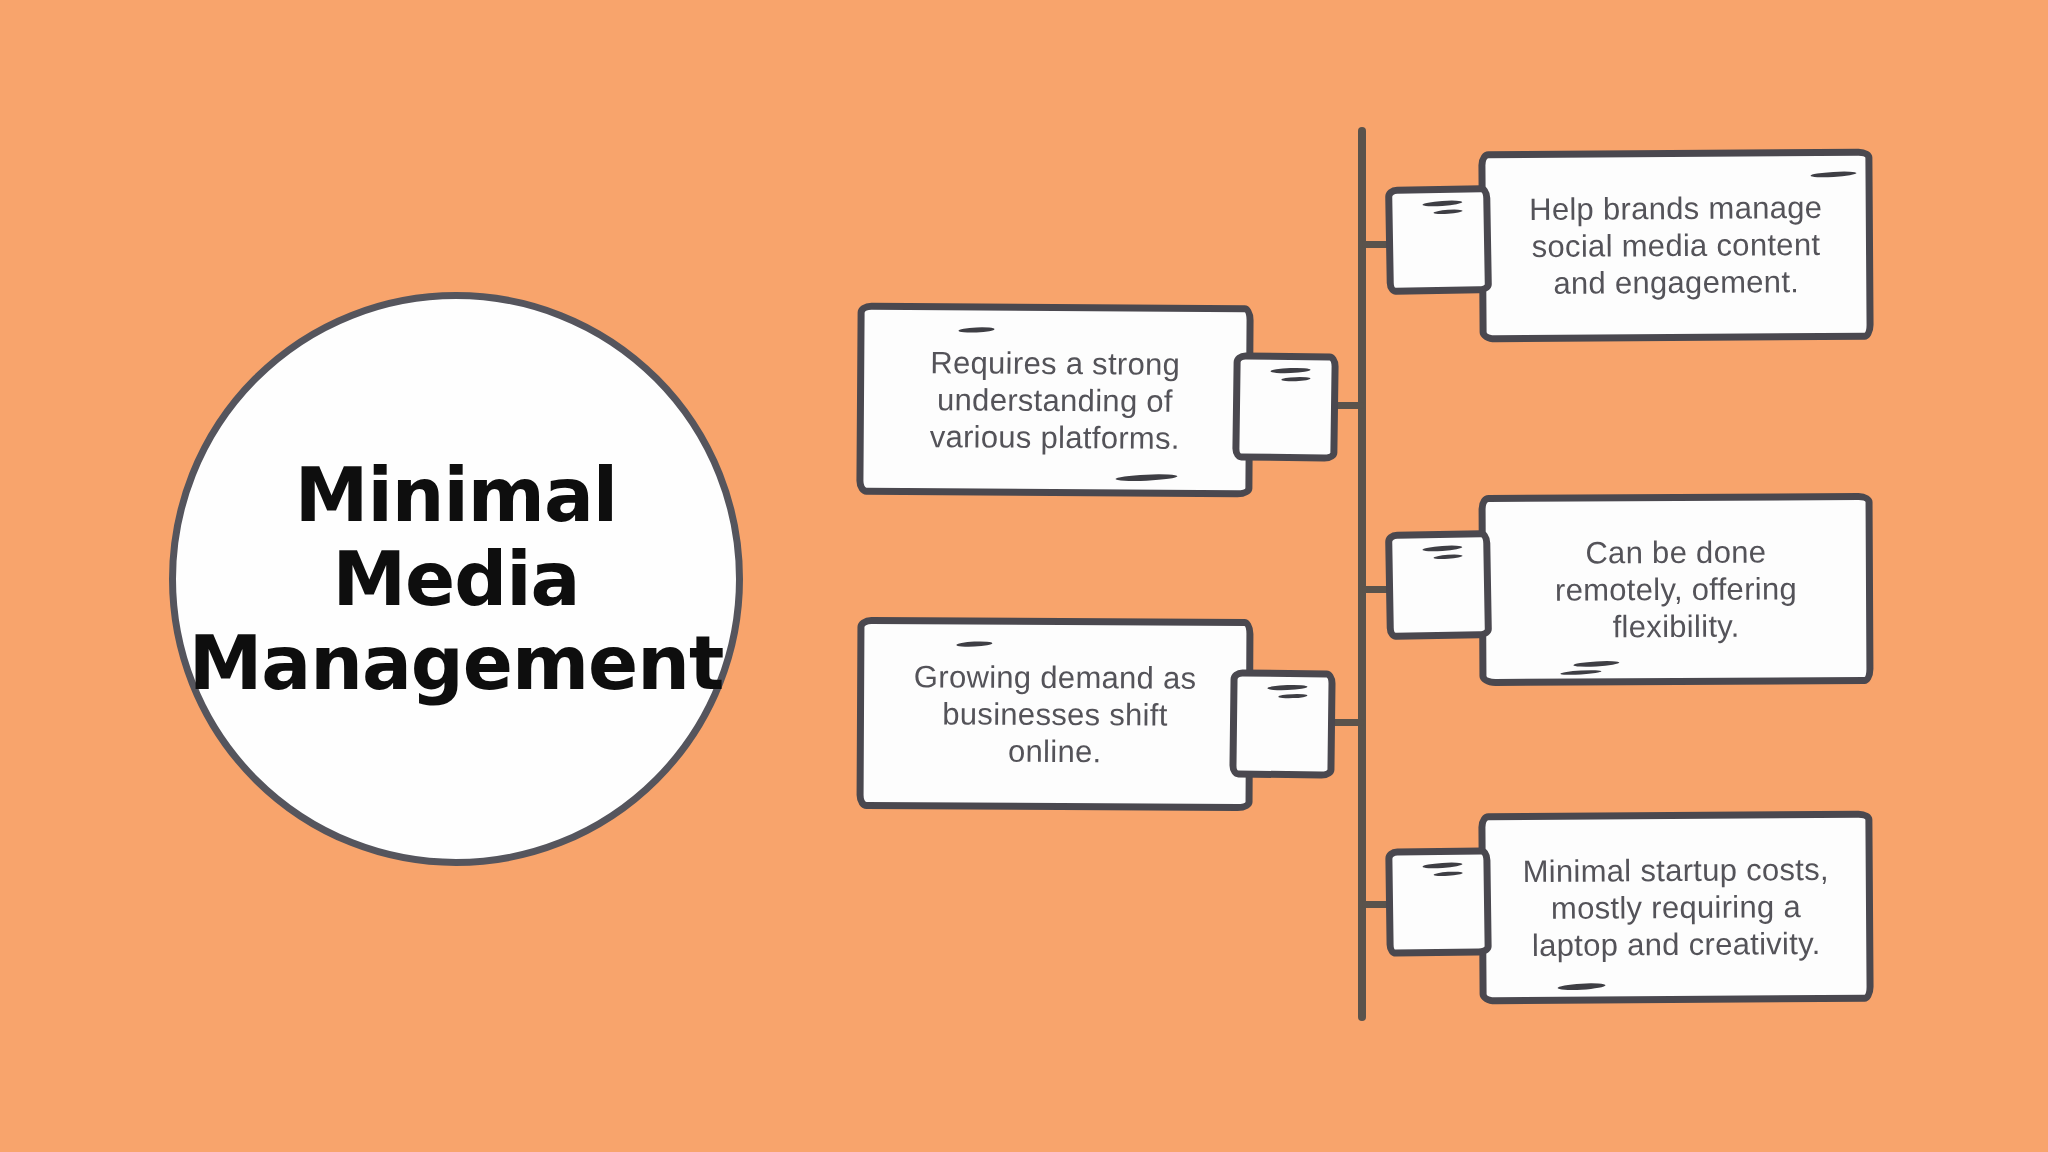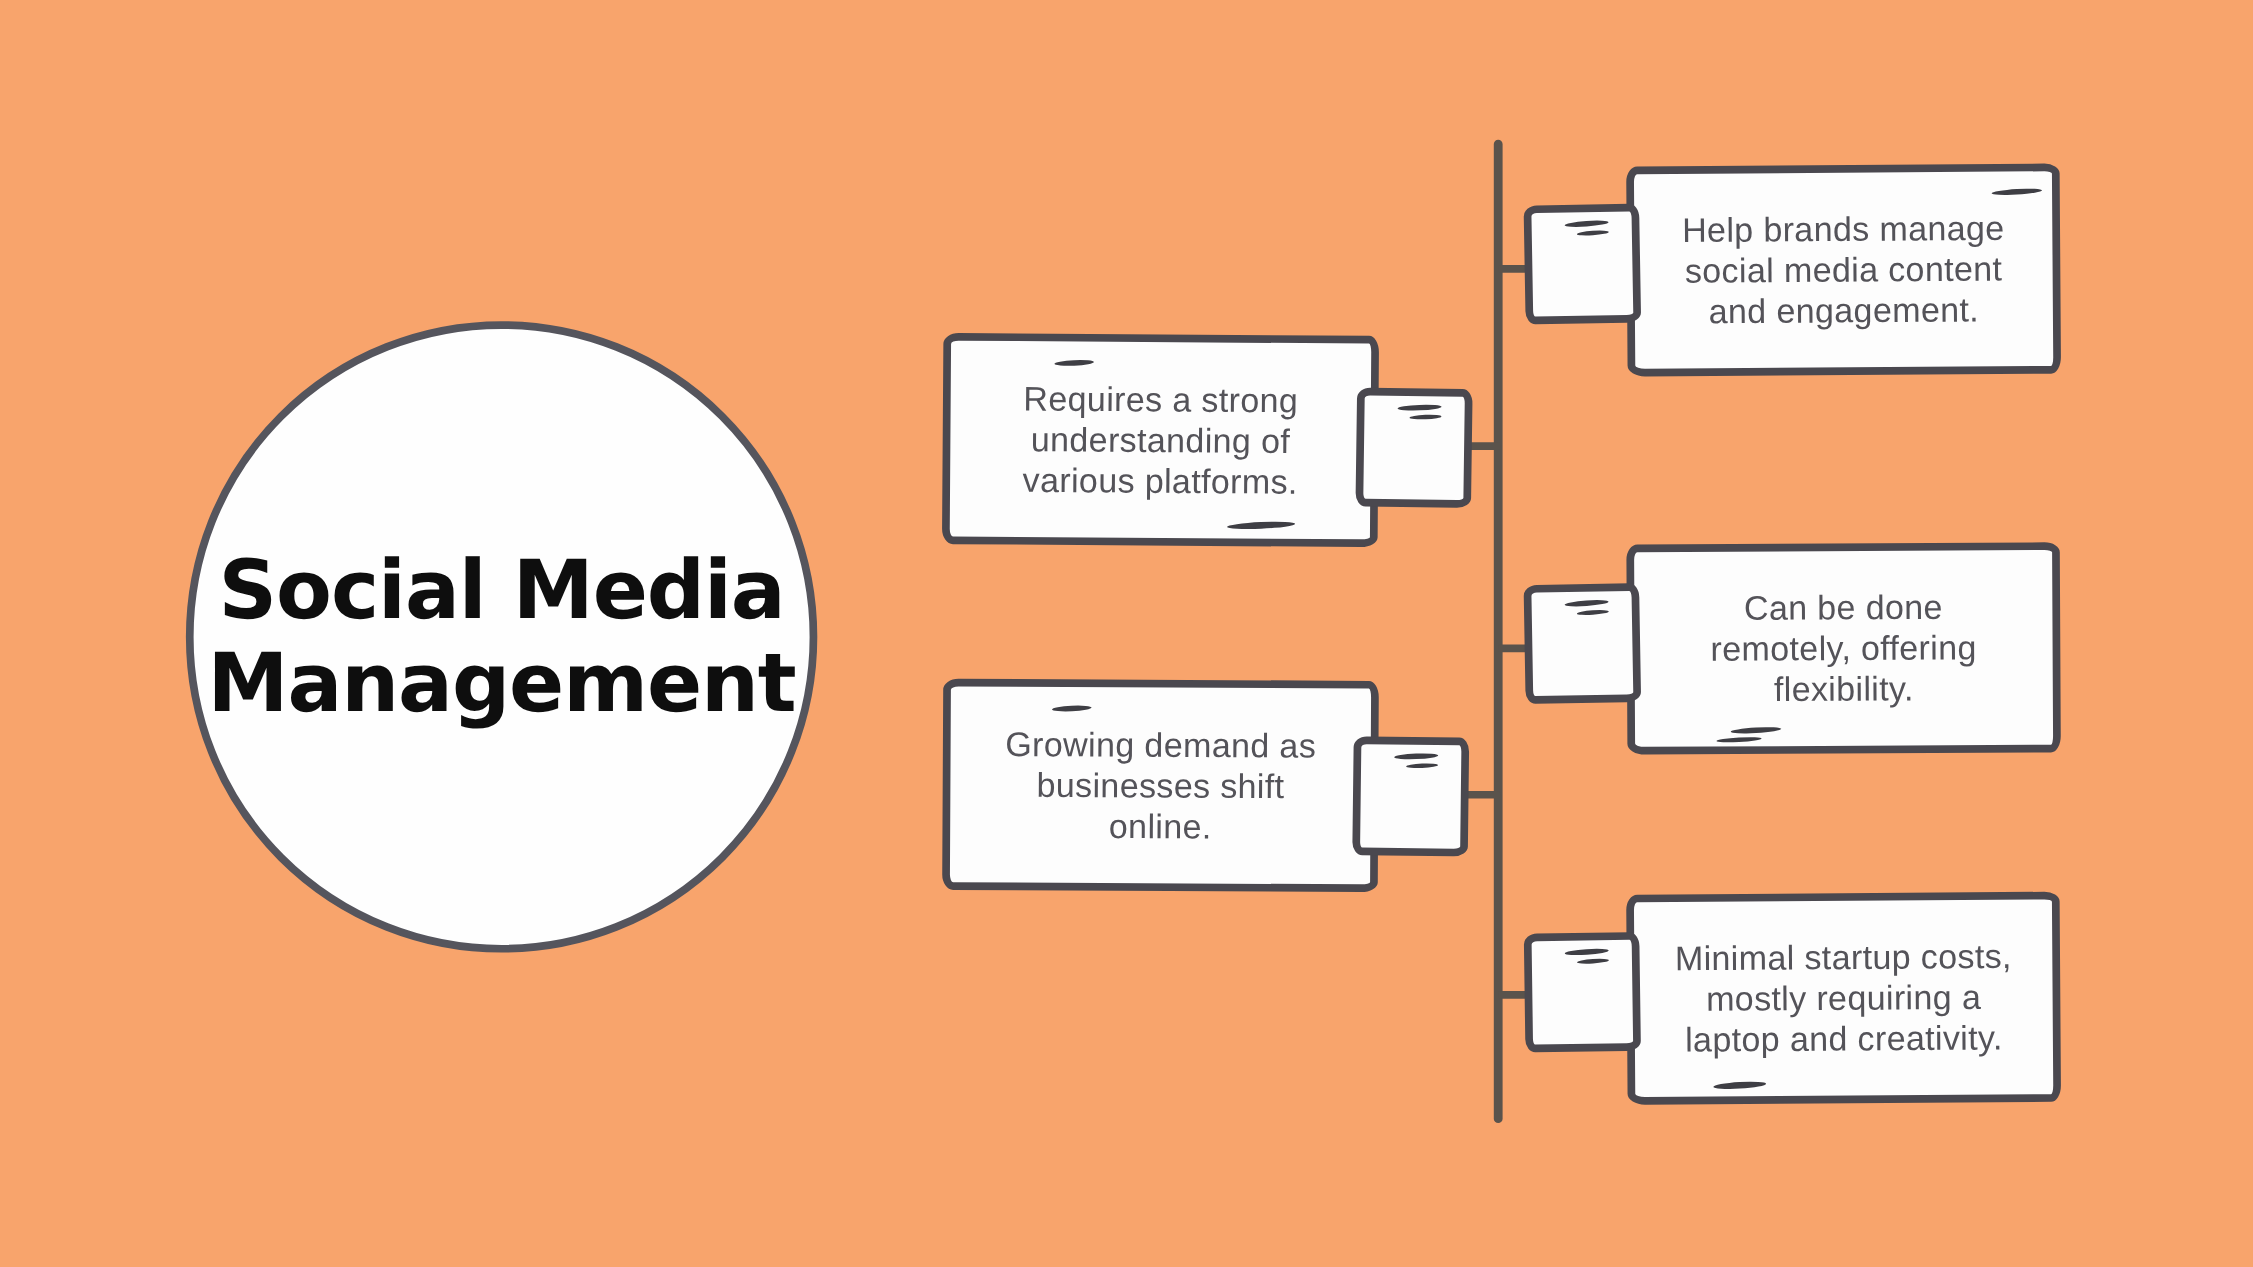--- a/index.html
+++ b/index.html
@@ -122,21 +122,21 @@
   .b3 .dash-b { left: 74px;  bottom: 4px;  width: 41px; height: 4px; }
   .b4 .dash-a { left: 92px;  top: 17px;    width: 36px; height: 5px; }
   .b5 .dash-a { left: 71px;  bottom: 7px;  width: 48px; height: 6px; }
 </style>
 </head>
 <body>
 
 <div class="canvas">
 
   <div class="circle">
-    <div class="title">Social Media
+    <div class="title">Minimal Media
 Management</div>
   </div>
 
   <div class="vline"></div>
 
   <div class="stub st1"></div>
   <div class="stub st2"></div>
   <div class="stub st3"></div>
   <div class="stub st4"></div>
   <div class="stub st5"></div>

